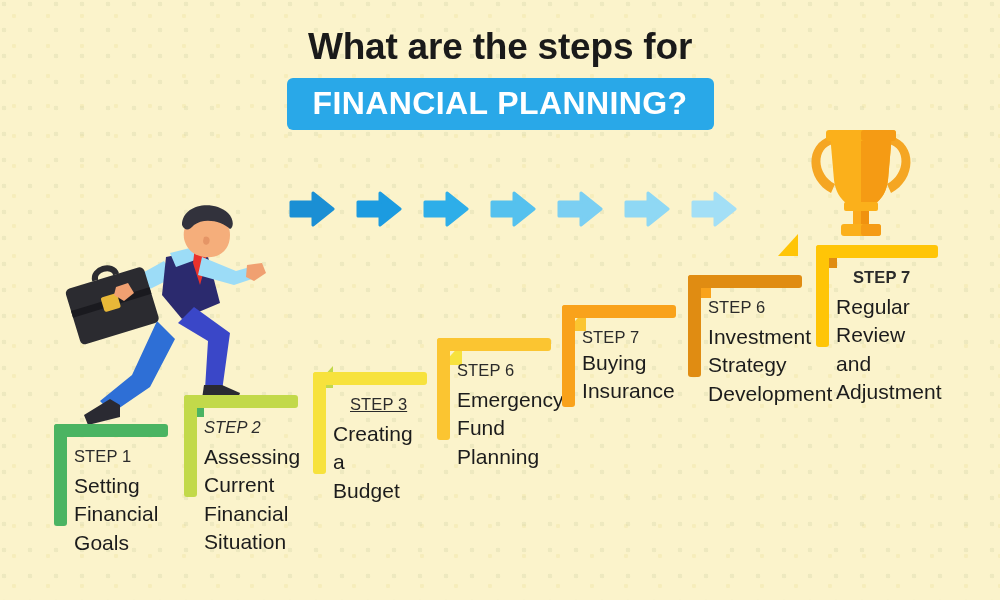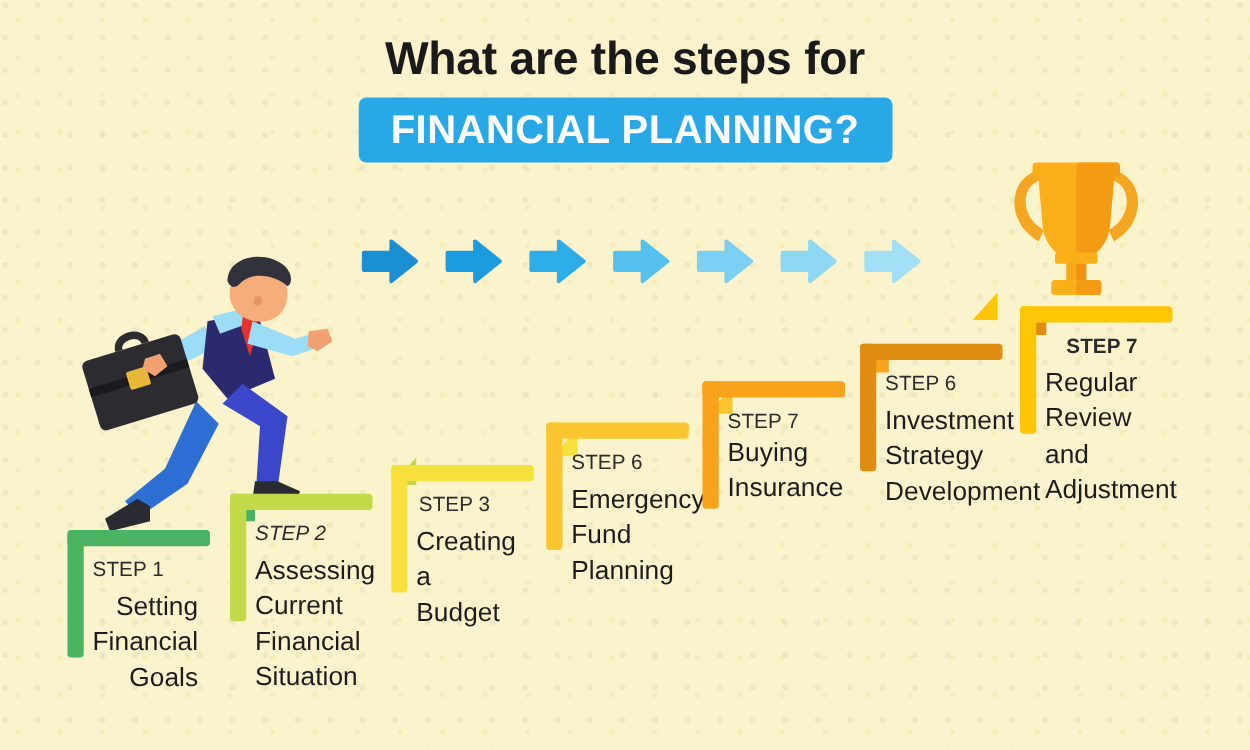--- a/index.html
+++ b/index.html
@@ -152,21 +152,21 @@
     </svg>
   </div>
 
   <div class="step" style="left:54px;top:392px;">
     <div class="tri" style="left:130px;top:3px;border-left:20px solid transparent;border-bottom:22px solid #4BB462;"></div>
     <div class="bracket">
       <div class="hbar" style="width:114px;background:#4BB462;top:32px;"></div>
       <div class="vbar" style="height:102px;background:#4BB462;top:32px;"></div>
     </div>
     <div class="step-label" style="left:20px;top:55px;">STEP 1</div>
-    <div class="step-title" style="left:20px;top:80px;white-space:pre-line;text-align:right;">Setting
+    <div class="step-title" style="left:20px;top:80px;white-space:pre-line;">Setting
 Financial
 Goals</div>
   </div>
 
   <div class="step" style="left:184px;top:363px;">
     <div class="tri" style="left:129px;top:3px;border-left:20px solid transparent;border-bottom:22px solid #C2D94A;"></div>
     <div class="bracket">
       <div class="hbar" style="width:114px;background:#C2D94A;top:32px;"></div>
       <div class="vbar" style="height:102px;background:#C2D94A;top:32px;"></div>
     </div>
@@ -176,21 +176,21 @@
 Financial
 Situation</div>
   </div>
 
   <div class="step" style="left:313px;top:340px;">
     <div class="tri" style="left:129px;top:3px;border-left:20px solid transparent;border-bottom:22px solid #F7E23D;"></div>
     <div class="bracket">
       <div class="hbar" style="width:114px;background:#F7E23D;top:32px;"></div>
       <div class="vbar" style="height:102px;background:#F7E23D;top:32px;"></div>
     </div>
-    <div class="step-label" style="left:22px;top:55px;">STEP 3</div>
+    <div class="step-label" style="left:37px;top:55px;text-decoration:underline;">STEP 3</div>
     <div class="step-title" style="left:20px;top:80px;white-space:pre-line;">Creating a
 Budget</div>
   </div>
 
   <div class="step" style="left:437px;top:306px;">
     <div class="tri" style="left:129px;top:3px;border-left:20px solid transparent;border-bottom:22px solid #FBC531;"></div>
     <div class="bracket">
       <div class="hbar" style="width:114px;background:#FBC531;top:32px;"></div>
       <div class="vbar" style="height:102px;background:#FBC531;top:32px;"></div>
     </div>

